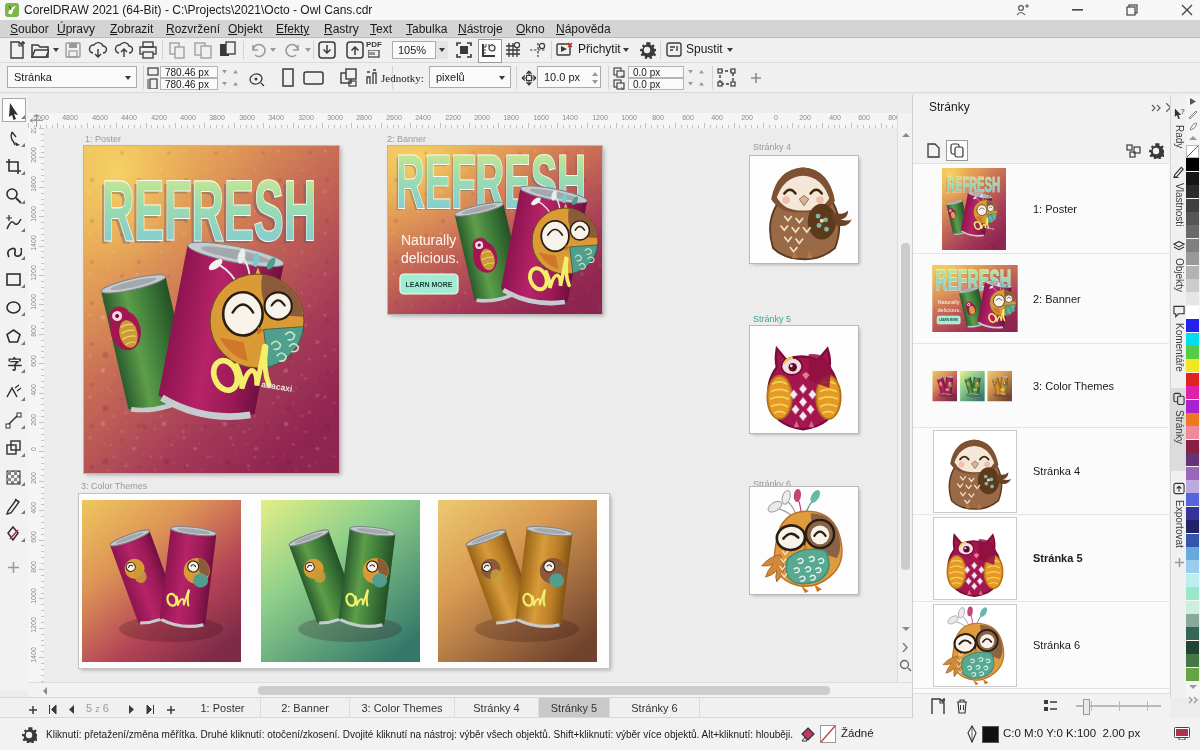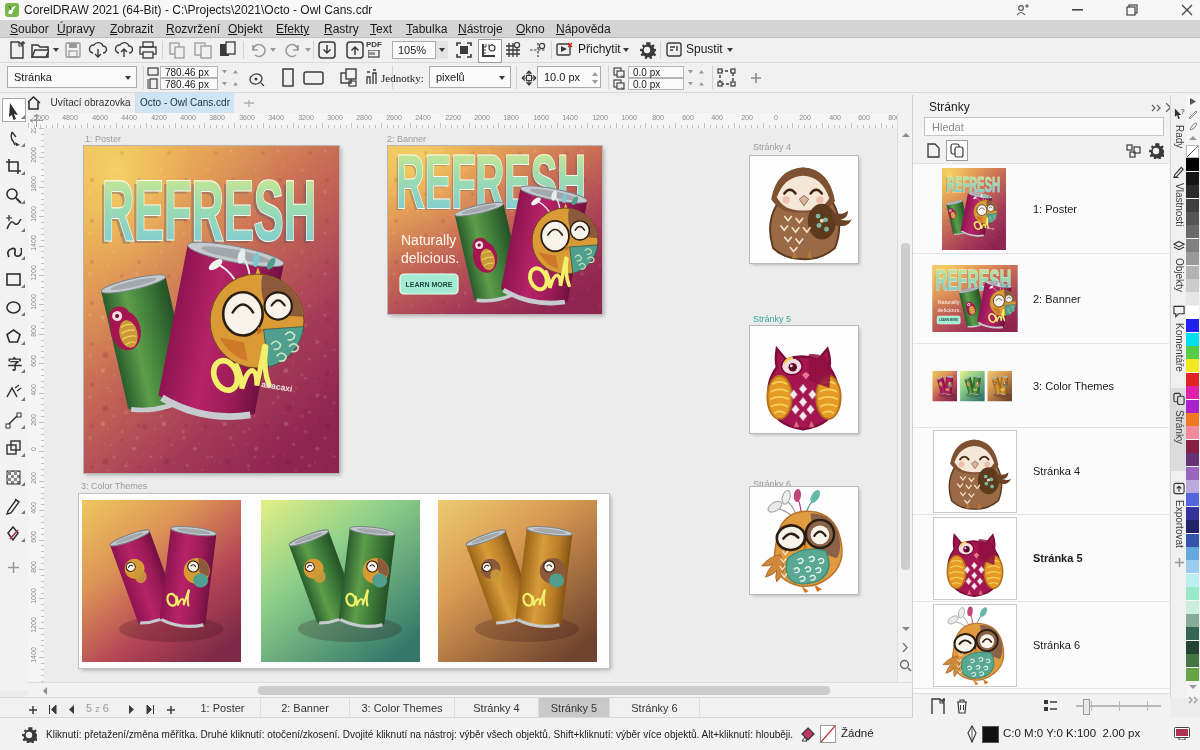--- a/index.html
+++ b/index.html
@@ -660,30 +660,20 @@
         <rect x="3" y="3" width="13" height="13" fill="none" stroke="#3a3a3a" stroke-width="1.4" stroke-dasharray="3 2"></rect>
         <rect x="1" y="1" width="4" height="4" fill="#f0f0f0" stroke="#3a3a3a" stroke-width="1.2"></rect>
         <rect x="14" y="1" width="4" height="4" fill="#f0f0f0" stroke="#3a3a3a" stroke-width="1.2"></rect>
         <rect x="1" y="14" width="4" height="4" fill="#f0f0f0" stroke="#3a3a3a" stroke-width="1.2"></rect>
         <rect x="14" y="14" width="4" height="4" fill="#f0f0f0" stroke="#3a3a3a" stroke-width="1.2"></rect>
       </svg>
       <svg class="ic" style="left:750px;top:9px;opacity:1.0" width="12" height="12" viewBox="0 0 12 12">
         <path d="M6 1 v10 M1 6 h10" stroke="#8a8a8a" stroke-width="1.6"></path>
       </svg>
     </div>
-<div class="a" style="left:0;top:93px;width:1200px;height:20px;background:#f0f0f0;border-bottom:1px solid #d0d0d0;">
-<svg class="a" style="left:26px;top:3px" width="15" height="14" viewBox="0 0 15 14">
-        <path d="M1 7 L7.5 1 L14 7 M3 6 v7 h9 v-7" fill="none" stroke="#2a2a2a" stroke-width="1.5"></path>
-      </svg>
-<div class="a" style="left:46px;top:0;width:90px;height:20px;font-size:10px;color:#333;text-align:center;padding-top:4px;box-sizing:border-box;border-right:1px solid #d9d9d9;">Uvítací obrazovka</div>
-<div class="a" style="left:136px;top:0;width:98px;height:20px;background:#cfe5f5;font-size:10px;color:#16323f;text-align:center;padding-top:4px;box-sizing:border-box;">Octo - Owl Cans.cdr</div>
-<svg class="a" style="left:243px;top:6px" width="12" height="9" viewBox="0 0 12 9">
-        <path d="M1 4 h10 M6 1 v7" stroke="#b0b0b0" stroke-width="1.4"></path>
-      </svg>
-</div>
 <div class="a" style="left:28px;top:113px;width:869px;height:15px;background:#f5f5f5;border-bottom:1px solid #cfcfcf;border-right:1px solid #cfcfcf;overflow:hidden;">
       <div class="a" style="left:0;top:0;width:869px;height:15px;background:repeating-linear-gradient(90deg, #aaa 0px, #aaa 1px, transparent 1px, transparent 29.4px);opacity:0.7;top:10px;height:5px;"></div>
       <div class="a" style="left:0;top:12px;width:869px;height:3px;background:repeating-linear-gradient(90deg, #c2c2c2 0px, #c2c2c2 1px, transparent 1px, transparent 5.88px);"></div>
       <span class="num" style="left:1px;top:1px;width:24px;text-align:center;">5000</span>
       <span class="num" style="left:30px;top:1px;width:24px;text-align:center;">4800</span>
       <span class="num" style="left:60px;top:1px;width:24px;text-align:center;">4600</span>
       <span class="num" style="left:89px;top:1px;width:24px;text-align:center;">4400</span>
       <span class="num" style="left:119px;top:1px;width:24px;text-align:center;">4200</span>
       <span class="num" style="left:148px;top:1px;width:24px;text-align:center;">4000</span>
       <span class="num" style="left:177px;top:1px;width:24px;text-align:center;">3800</span>
@@ -929,23 +919,20 @@
 <div class="a" style="left:230px;top:3px;width:572px;height:9px;background:#cdcdcd;border-radius:4px;"></div>
 </div>
 <div class="a" style="left:912px;top:95px;width:258px;height:623px;background:#f2f2f2;border-left:1px solid #d0d0d0;box-sizing:border-box;">
 <span class="a" style="left:16px;top:5px;font-size:12px;color:#1a1a1a;">Stránky</span>
 <svg class="ic" style="left:238px;top:9px;opacity:1.0" width="12" height="8" viewBox="0 0 12 8">
         <path d="M1 1 l3 3 -3 3 M6 1 l3 3 -3 3" stroke="#666" stroke-width="1.3" fill="none"></path>
       </svg>
 <svg class="ic" style="left:253px;top:8px;opacity:1.0" width="9" height="9" viewBox="0 0 9 9">
         <path d="M0 0 L9 9 M9 0 L0 9" stroke="#666" stroke-width="1.3"></path>
       </svg>
-<div class="a" style="left:11px;top:22px;width:240px;height:19px;background:#fbfbfb;border:1px solid #c5c5c5;box-sizing:border-box;">
-        <span class="a" style="left:7px;top:3px;font-size:11px;color:#8a8a8a;">Hledat</span>
-      </div>
 <svg class="ic" style="left:14px;top:48px;opacity:1.0" width="13" height="15" viewBox="0 0 13 15">
         <path d="M1 1 h7 l4 4 v9 h-11z" fill="none" stroke="#3a3a3a" stroke-width="1.3"></path>
       </svg>
 <div class="a" style="left:33px;top:45px;width:22px;height:21px;background:#fdfdfd;border:1px solid #9a9a9a;box-sizing:border-box;"></div>
 <svg class="ic" style="left:37px;top:48px;opacity:1.0" width="15" height="15" viewBox="0 0 15 15">
         <rect x="1" y="1" width="8" height="10" rx="2" fill="none" stroke="#3a3a3a" stroke-width="1.2"></rect>
         <rect x="5" y="4" width="8" height="10" rx="2" fill="#f8f8f8" stroke="#3a3a3a" stroke-width="1.2"></rect>
       </svg>
 <svg class="ic" style="left:213px;top:49px;opacity:1.0" width="15" height="14" viewBox="0 0 15 14">
         <rect x="1" y="1" width="5" height="5" fill="none" stroke="#3a3a3a" stroke-width="1.2"></rect>

